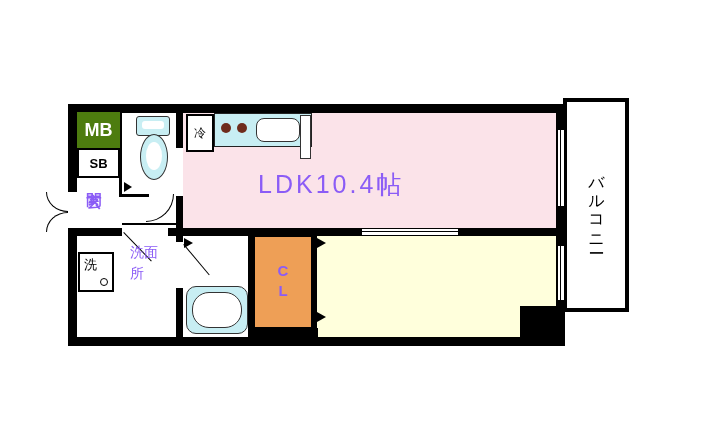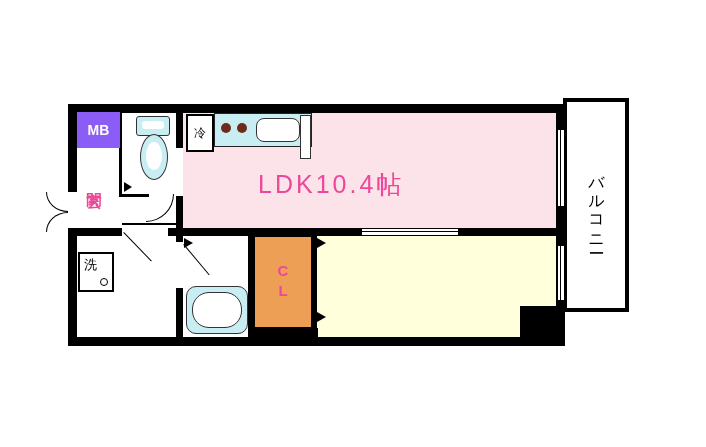--- a/index.html
+++ b/index.html
@@ -4,21 +4,21 @@
 <style>
   html,body{margin:0;padding:0;background:#fff;}
   #plan{
     position:relative;width:706px;height:447px;background:#ffffff;
     font-family:"Liberation Sans","DejaVu Sans",sans-serif;color:#000;overflow:hidden;
   }
   #plan *{box-sizing:border-box;}
   .abs{position:absolute;}
   .wall{position:absolute;background:#000;}
   .room{position:absolute;}
-  .lbl{position:absolute;color:#ec4899;white-space:nowrap;}
+  .lbl{position:absolute;color:#8b5cf6;white-space:nowrap;}
   .vtext{writing-mode:vertical-rl;}
   .upright{text-orientation:upright;}
   .tri{position:absolute;width:0;height:0;border-top:5px solid transparent;border-bottom:5px solid transparent;border-left:9px solid #000;}
 
   
   #w-top{left:68px;top:104px;width:497px;height:9px;}
   #w-left-a{left:68px;top:104px;width:9px;height:88px;}
   #w-left-b{left:68px;top:232px;width:9px;height:114px;}
   #w-bottom{left:68px;top:337px;width:497px;height:9px;}
   #w-right-a{left:556px;top:104px;width:9px;height:26px;}
@@ -74,21 +74,21 @@
   #tub-inner{left:192px;top:292px;width:50px;height:36px;background:#fff;border:1px solid #333;border-radius:17px;}
   .doorline{position:absolute;height:0;border-top:1px solid #000;transform-origin:left top;}
   #bath-door-line{left:184px;top:244px;width:40px;transform:rotate(50deg);}
   #wash-door-line{left:124px;top:232px;width:40px;transform:rotate(46deg);}
 
   
   #washer{left:78px;top:252px;width:36px;height:40px;background:#fff;border:2px solid #000;font-size:13px;padding:2px 0 0 4px;}
   #washer-drain{left:100px;top:278px;width:8px;height:8px;border:1px solid #000;border-radius:50%;background:#fff;}
 
   
-  #mb{left:77px;top:112px;width:43px;height:36px;background:#8b5cf6;color:#fff;display:flex;align-items:center;justify-content:center;font-weight:bold;font-size:14px;}
+  #mb{left:77px;top:112px;width:43px;height:36px;background:#4d7c0f;color:#fff;display:flex;align-items:center;justify-content:center;font-weight:bold;font-size:18px;}
   #sb{left:77px;top:148px;width:43px;height:30px;background:#fff;border:2px solid #000;display:flex;align-items:center;justify-content:center;font-weight:bold;font-size:13px;}
   #door-arc-top{left:46px;top:192px;width:22px;height:20px;border-left:1.2px solid #000;border-bottom:1.2px solid #000;border-radius:0 0 0 100%;background:#fff;}
   #door-arc-bottom{left:46px;top:212px;width:22px;height:20px;border-left:1.2px solid #000;border-top:1.2px solid #000;border-radius:100% 0 0 0;background:#fff;}
 
   
   #tri-cl-top{left:317px;top:238px;}
   #tri-cl-bottom{left:317px;top:312px;}
   #tri-bath{left:184px;top:238px;}
   #tri-toilet{left:124px;top:182px;border-left-width:8px;}
 
@@ -161,25 +161,29 @@
   <div class="doorline" id="wash-door-line"></div>
 
   <div class="abs" id="washer">
     <span>洗</span>
   </div>
   <div class="abs" id="washer-drain"></div>
 
   <div class="abs" id="mb">
     <span>MB</span>
   </div>
+  <div class="abs" id="sb">
+    <span>SB</span>
+  </div>
   <div class="abs" id="door-arc-top"></div>
   <div class="abs" id="door-arc-bottom"></div>
 
   <div class="tri" id="tri-cl-top"></div>
   <div class="tri" id="tri-cl-bottom"></div>
   <div class="tri" id="tri-bath"></div>
   <div class="tri" id="tri-toilet"></div>
 
   <div class="lbl" id="lbl-ldk">LDK10.4帖</div>
   <div class="lbl vtext" id="lbl-genkan">玄関</div>
+  <div class="lbl" id="lbl-washroom">洗面所</div>
   <div class="lbl vtext upright" id="lbl-cl">CL</div>
 
 </div>
 
 </body></html>

